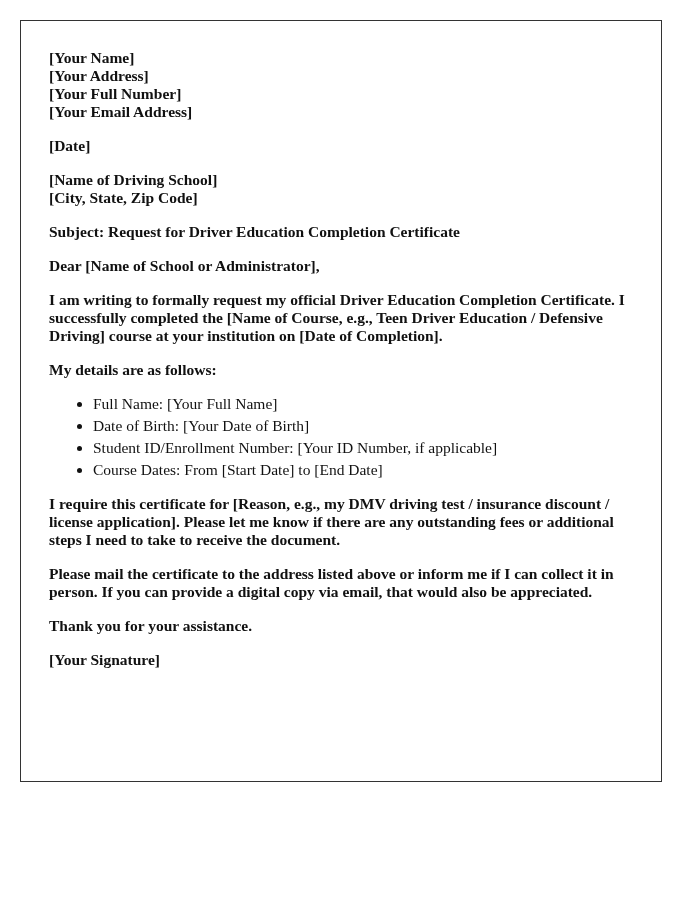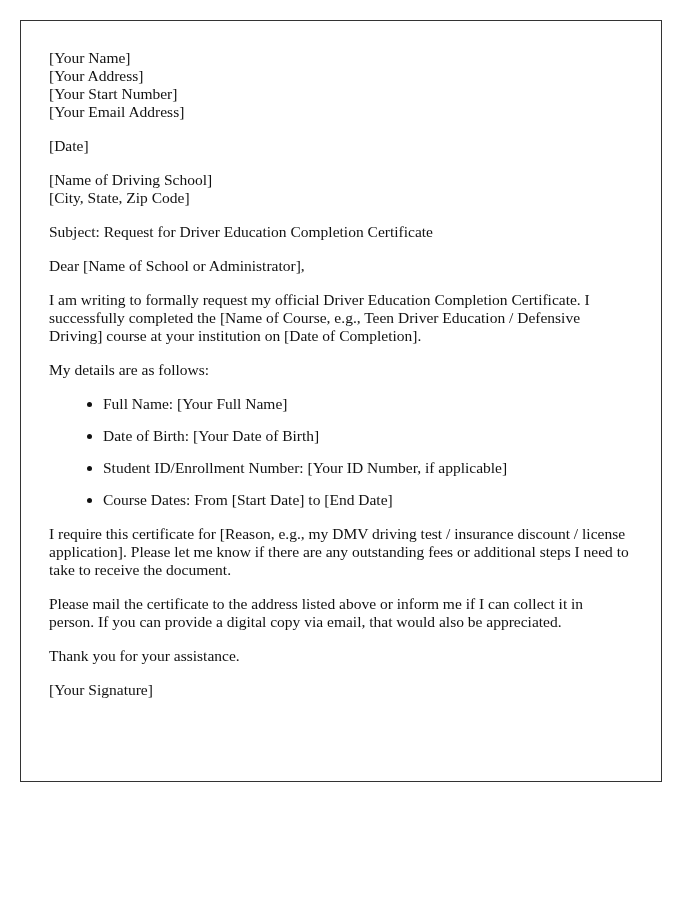--- a/index.html
+++ b/index.html
@@ -7,33 +7,33 @@
     .letter {
       position: absolute;
       left: 20px; top: 20px;
       width: 583px;
       height: 736px;
       border: 1px solid #333333;
       padding: 12px 29px 12px 28px;
       font-size: 15.5px;
       line-height: 18px;
     }
-    .letter p { margin: 16px 0; }
+    .letter p { margin: 16px 0; font-weight: bold; }
     .letter ul { margin: 16px 0; padding-left: 40px; }
-    .letter li { margin: 14px; }
+    .letter li { margin: 4px; }
     .line { display: block; }
   </style>
 </head>
 <body>
 
 <div class="letter">
   <p>
     <span class="line">[Your Name]</span>
     <span class="line">[Your Address]</span>
-    <span class="line">[Your Start Number]</span>
+    <span class="line">[Your Full Number]</span>
     <span class="line">[Your Email Address]</span>
   </p>
   <p>[Date]</p>
   <p>
     <span class="line">[Name of Driving School]</span>
     <span class="line">[City, State, Zip Code]</span>
   </p>
   <p>Subject: Request for Driver Education Completion Certificate</p>
   <p>Dear [Name of School or Administrator],</p>
   <p>I am writing to formally request my official Driver Education Completion Certificate. I successfully completed the [Name of Course, e.g., Teen Driver Education / Defensive Driving] course at your institution on [Date of Completion].</p>

